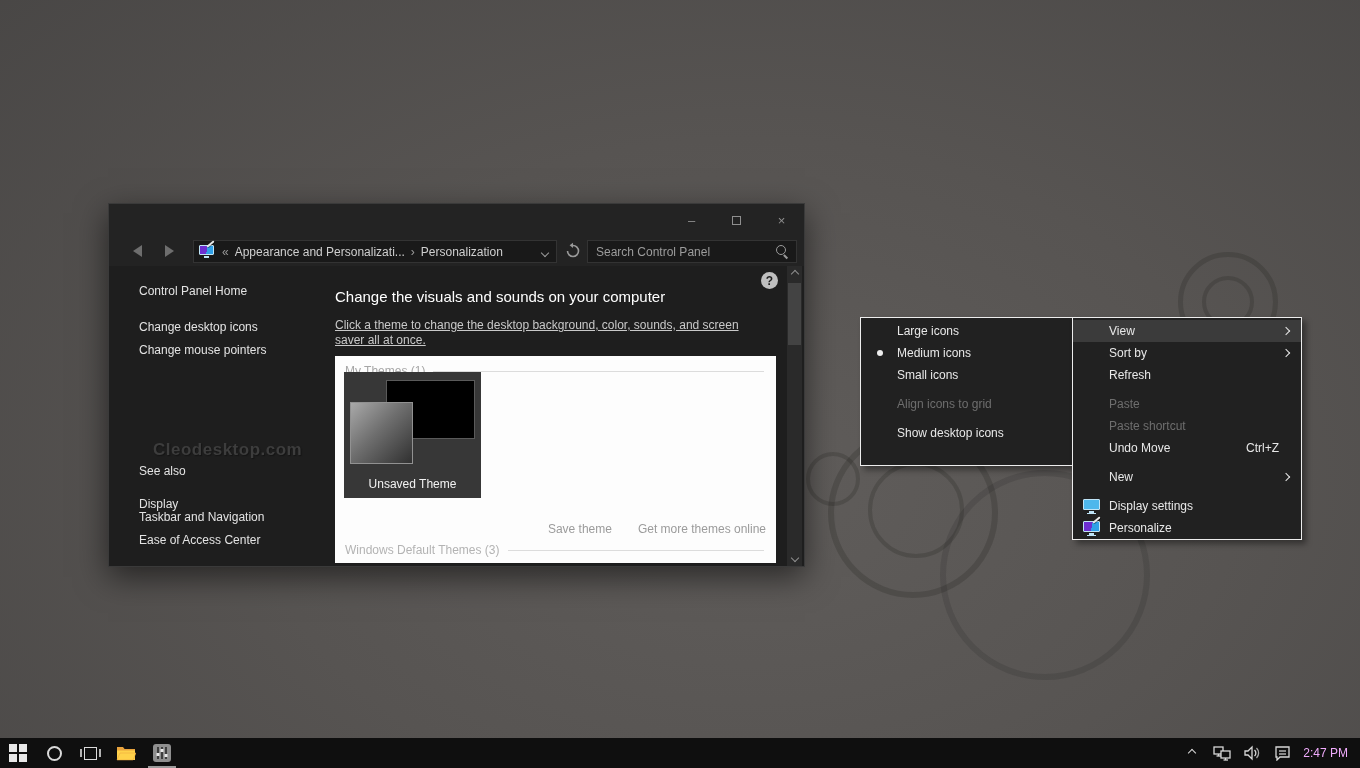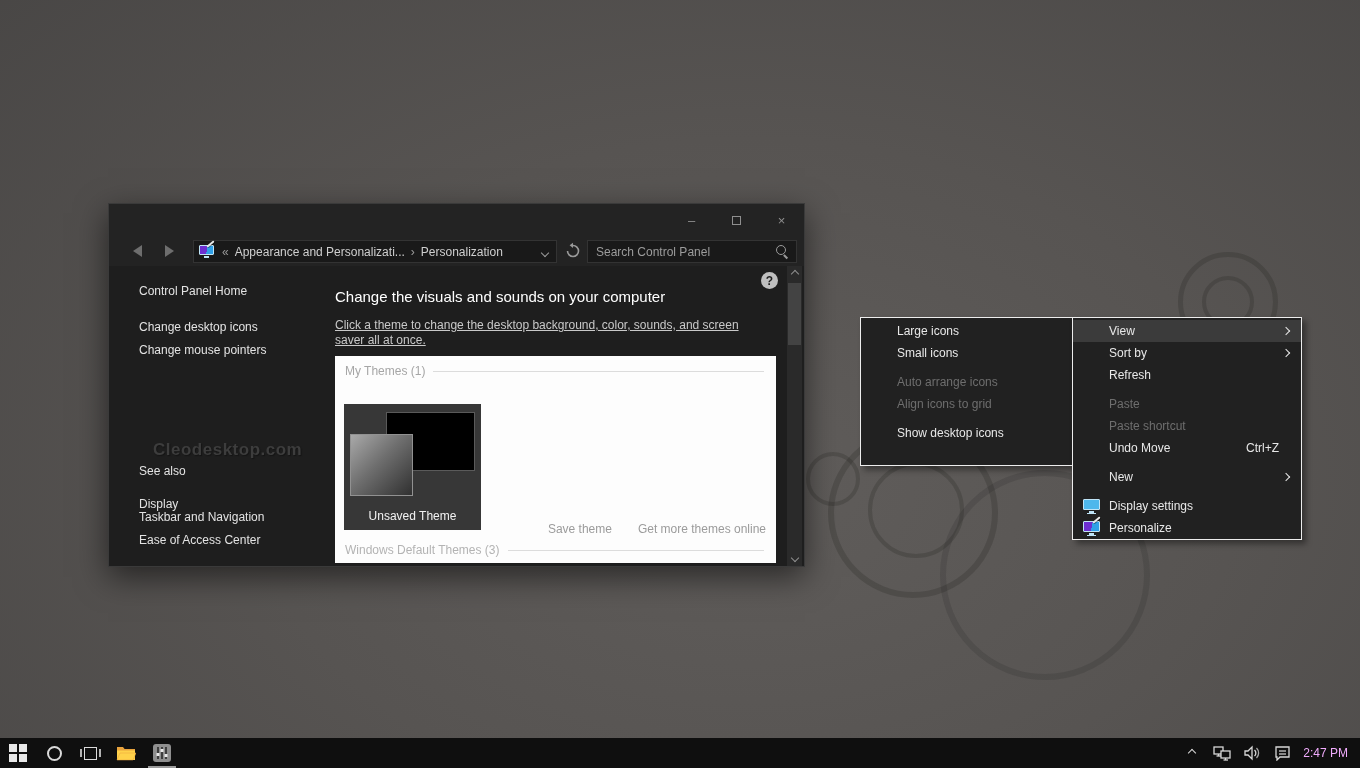--- a/index.html
+++ b/index.html
@@ -79,21 +79,21 @@
   .page-heading { position:absolute; left:0; top:22px; color:#ffffff; font-size:15px; }
   .page-desc { position:absolute; left:0; top:52px; width:436px; color:#c9c9c9; font-size:12px; line-height:15px;text-decoration:underline; }
 
   .panel { position:absolute; left:0; top:90px; width:441px; height:207px; background:#fdfdfd; overflow:hidden; }
   .group-hdr { display:flex; align-items:center; font-size:12px; }
   .group-hdr .hdr-lbl { white-space:nowrap; }
   .group-hdr .rule { flex:1; border-top:1px solid #dcdcdc; margin-left:8px; margin-right:4px; }
   .hdr-mythemes { position:absolute; left:10px; right:8px; top:8px; color:#a6a6a6; }
   .hdr-defaults { position:absolute; left:10px; right:8px; top:187px; color:#b3b3b3; }
 
-  .theme-tile { position:absolute; left:9px; top:48px; width:137px; height:126px; background:#373737; }
+  .theme-tile { position:absolute; left:9px; top:16px; width:137px; height:126px; background:#373737; }
   .tile-desktop { position:absolute; left:42px; top:8px; width:89px; height:59px; background:#000;
     border:1px solid #5a5a5a; }
   .tile-window { position:absolute; left:6px; top:30px; width:63px; height:62px;
     background:linear-gradient(135deg,#a9a9a9 0%, #6f6f6f 45%, #303030 100%); border:1px solid #919191; }
   .tile-label { position:absolute; left:0; right:0; bottom:7px; text-align:center; color:#f2f2f2; font-size:12px; }
 
   .theme-links { position:absolute; right:10px; top:166px; font-size:12px; color:#9b9b9b; display:flex; gap:26px; }
 
   
   .menu { position:absolute; background:#212121; border:1px solid #ededed;
@@ -252,26 +252,27 @@
       </div>
 
     </div>
   </div>
 
   <div class="menu view-submenu">
     <div class="mi">
       <span>Large icons</span>
     </div>
     <div class="mi">
+      <span class="dot"></span>
+      <span>Medium icons</span>
+    </div>
+    <div class="mi">
       <span>Small icons</span>
     </div>
     <div class="gap"></div>
-    <div class="mi disabled">
-      <span>Auto arrange icons</span>
-    </div>
     <div class="mi disabled">
       <span>Align icons to grid</span>
     </div>
     <div class="gap"></div>
     <div class="mi">
       <span>Show desktop icons</span>
     </div>
   </div>
 
   <div class="menu desktop-menu">

